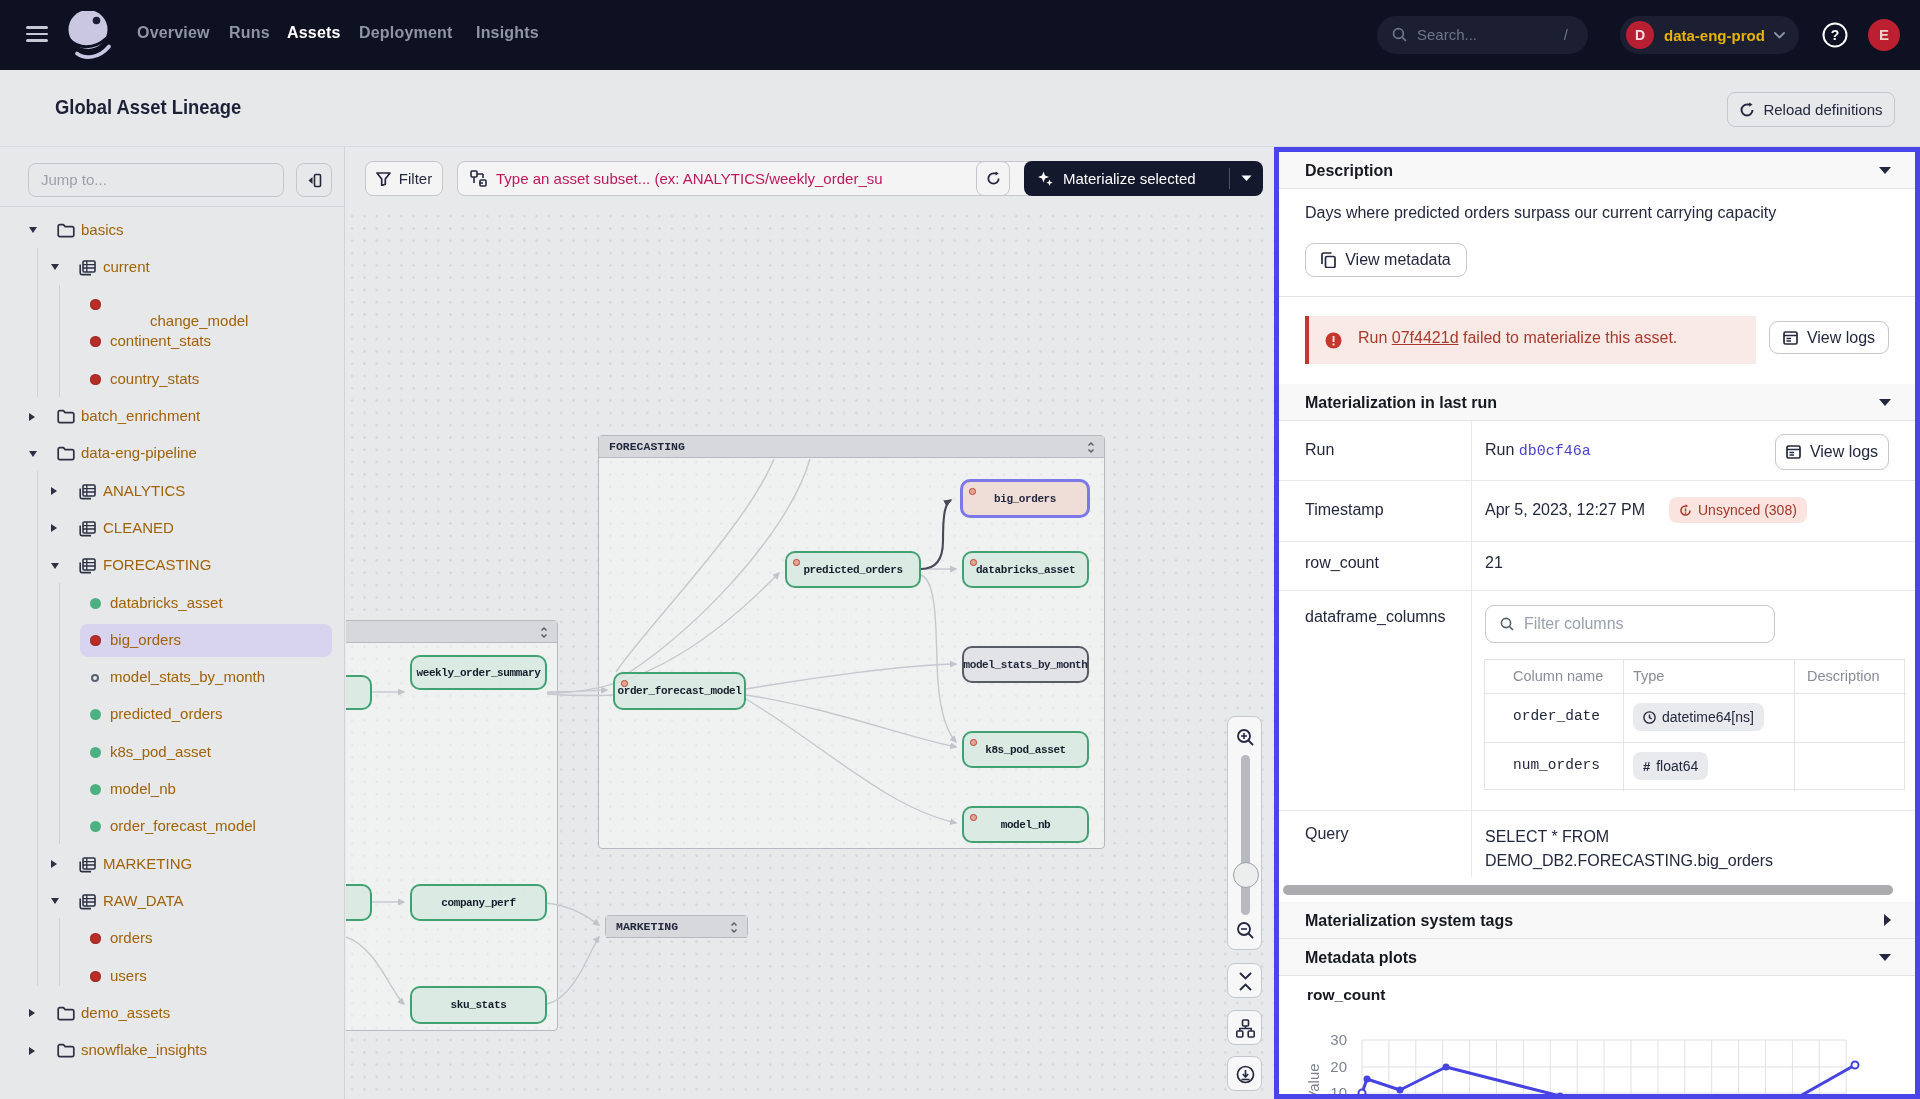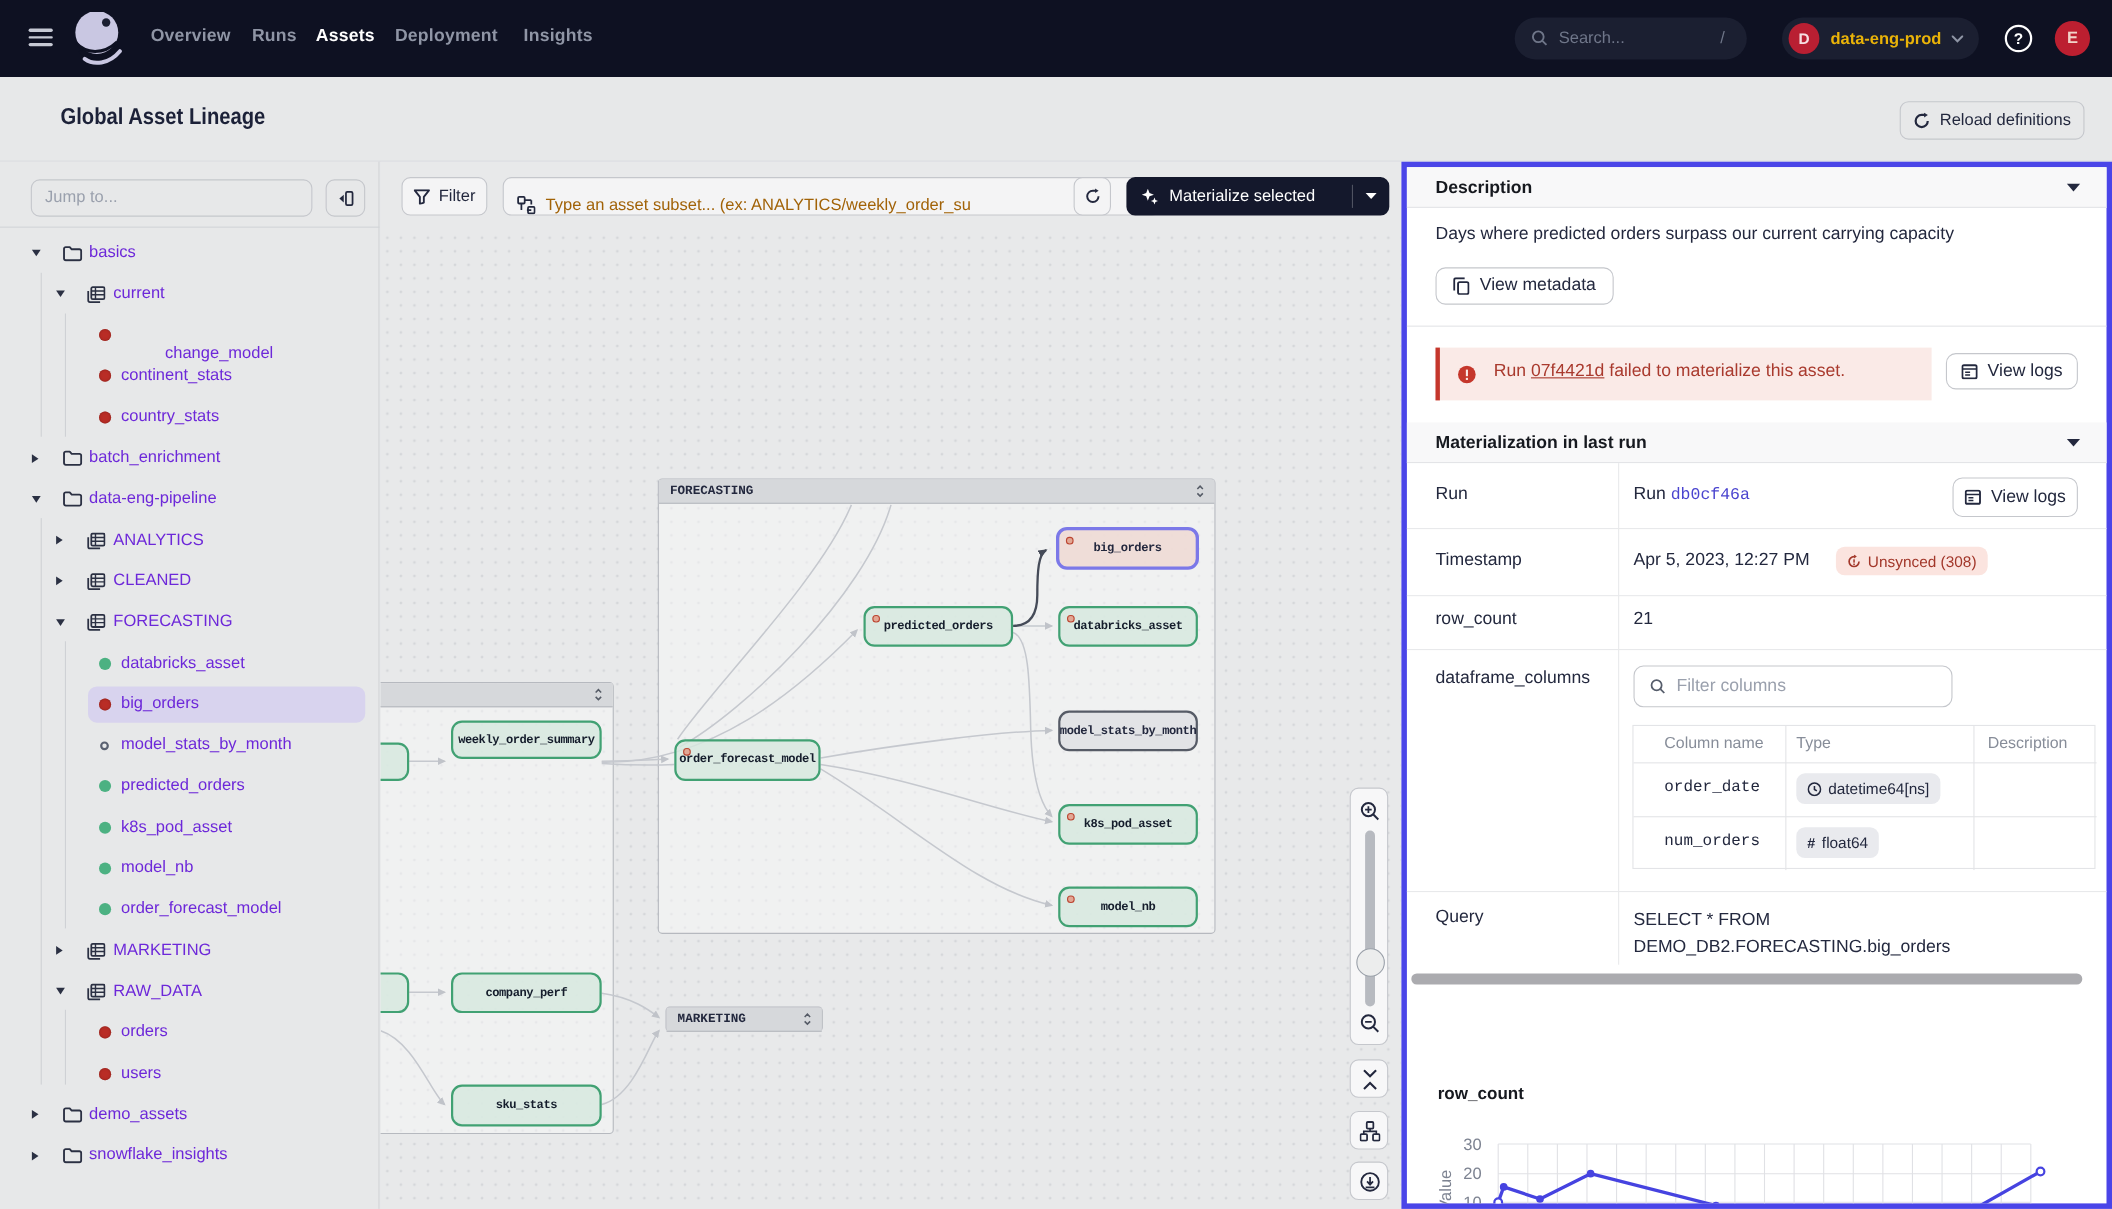--- a/index.html
+++ b/index.html
@@ -27,36 +27,36 @@
 #pagehead { position:absolute; left:0; top:70px; width:1920px; height:77px; background:#e7e8e9; border-bottom:1px solid #d9dbde; box-sizing:border-box; }
 #pagehead h1 { position:absolute; left:55px; top:25px; font-size:21px; font-weight:700; color:#1c2138; letter-spacing:0; transform:scaleX(0.875); transform-origin:left center; }
 #reloadbtn { position:absolute; left:1727px; top:22px; width:168px; height:35px; border:1px solid #c5c7cc; border-radius:8px; font-size:15px; color:#23283e; display:flex; align-items:center; justify-content:center; gap:8px; }
 
 
 #sidebar { position:absolute; left:0; top:147px; width:345px; height:952px; background:#e7e8e9; border-right:1px solid #d2d4d8; }
 #jump { position:absolute; left:28px; top:16px; width:256px; height:34px; border:1px solid #c5c7cc; border-radius:8px; font-size:15px; color:#9aa0ad; line-height:32px; padding-left:12px; }
 #collapsebtn { position:absolute; left:296px; top:16px; width:36px; height:34px; border:1px solid #c5c7cc; border-radius:8px; display:flex; align-items:center; justify-content:center; }
 #sidebar .hr { position:absolute; left:0; top:59px; width:345px; height:1px; background:#d2d4d8; }
 #tree { position:absolute; left:0; top:64px; width:345px; }
-.trow { position:absolute; height:37px; display:flex; align-items:center; font-size:15px; color:#6d28d9; }
+.trow { position:absolute; height:37px; display:flex; align-items:center; font-size:15px; color:#a16207; }
 .caret-d { width:0; height:0; border-left:4.5px solid transparent; border-right:4.5px solid transparent; border-top:6px solid #2b3043; }
 .caret-r { width:0; height:0; border-top:4.5px solid transparent; border-bottom:4.5px solid transparent; border-left:6px solid #2b3043; }
 .dot { width:11px; height:11px; border-radius:50%; }
 .dot.red { background:#b92d26; box-shadow:inset 0 0 2px #7e1d18; }
 .dot.green { background:#4cb182; }
 .dot.hollow { width:8px; height:8px; background:transparent; border:2px solid #596070; }
 .hl { position:absolute; left:80px; width:252px; height:33px; top:2px; background:#d8d3ee; border-radius:8px; }
 
 
 #graph { position:absolute; left:346px; top:147px; width:928px; height:952px; background:#e8e9ea; overflow:hidden; }
 #graph .dots { position:absolute; left:0; top:63px; width:928px; height:889px;
   background-image:radial-gradient(circle, #d5d7da 1px, rgba(213,215,218,0.35) 1.3px, transparent 1.6px); background-size:12.3px 12.3px; }
 .gbtn { position:absolute; border:1px solid #c5c7cc; border-radius:8px; background:#f4f4f5; display:flex; align-items:center; justify-content:center; }
 #filterbtn { left:19px; top:14px; width:78px; height:35px; gap:8px; font-size:15px; color:#23283e; }
-#subsetinput { position:absolute; left:111px; top:14px;  width:598px; height:35px; border:1px solid #c5c7cc; border-radius:8px; background:#f4f4f5; font-size:15px; color:#a16207; display:flex; align-items:flex-end; }
+#subsetinput { position:absolute; left:111px; top:14px;  width:598px; height:35px; border:1px solid #c5c7cc; border-radius:8px; background:#f4f4f5; font-size:15px; color:#be185d; display:flex; align-items:center; }
 #refreshbtn { left:630px; top:14px; width:34px; height:35px; }
 #matbtn { position:absolute; left:678px; top:14px; width:239px; height:35px; background:#14182c; border-radius:8px; color:#fff; font-size:15px; display:flex; align-items:center; }
 
 
 .ggroup { position:absolute; border:1px solid #b6b9bf; background:rgba(250,250,251,0.45); border-radius:4px; }
 .ghead { position:absolute; left:0; top:0; right:0; height:22px; background:#d6d8db; border-bottom:1px solid #b6b9bf; font-family:"Liberation Mono", monospace; font-size:11.5px; font-weight:700; color:#23283e; line-height:22px; padding-left:10px; }
 .gexp { position:absolute; right:6px; top:4px; width:13px; height:13px; color:#555b66; }
 
 .node { position:absolute; border-radius:10px; font-family:"Liberation Mono", monospace; font-size:11px; font-weight:700; letter-spacing:-0.4px; color:#151d2c; display:flex; align-items:center; justify-content:center; }
 .node.green { border:2px solid #41a173; background:rgba(214,232,222,0.8); }
@@ -518,20 +518,24 @@
         <span style="font-weight:700;font-size:13px;">#</span> float64
       </div>
     </div>
 
     <div style="position:absolute;left:26px;top:404px;">Query</div>
     <div style="position:absolute;left:206px;top:404px;line-height:24px;">SELECT * FROM<br>DEMO_DB2.FORECASTING.big_orders</div>
   </div>
 
   <div style="position:absolute;left:4px;top:733px;width:610px;height:10px;background:#ababaf;border-radius:6px;"></div>
 
+  <div style="position:absolute;left:0;top:750px;width:636px;">
+    <div class="sechead">Materialization system tags<span class="car r"></span></div>
+    <div class="sechead">Metadata plots<span class="car"></span></div>
+  </div>
 
   <div style="position:absolute;left:28px;top:834px;font-size:15.5px;font-weight:700;color:#16191f;">row_count</div>
 
   <svg style="position:absolute;left:0;top:855px;" width="636" height="87" viewBox="0 0 636 87">
     <g stroke="#e0e1e5" stroke-width="1">
       <line x1="83" y1="33" x2="567" y2="33"></line>
       <line x1="83" y1="60" x2="567" y2="60"></line>
       <line x1="83" y1="86" x2="567" y2="86"></line>
       <line x1="83.0" y1="33" x2="83.0" y2="87"></line>
         <line x1="109.9" y1="33" x2="109.9" y2="87"></line>

